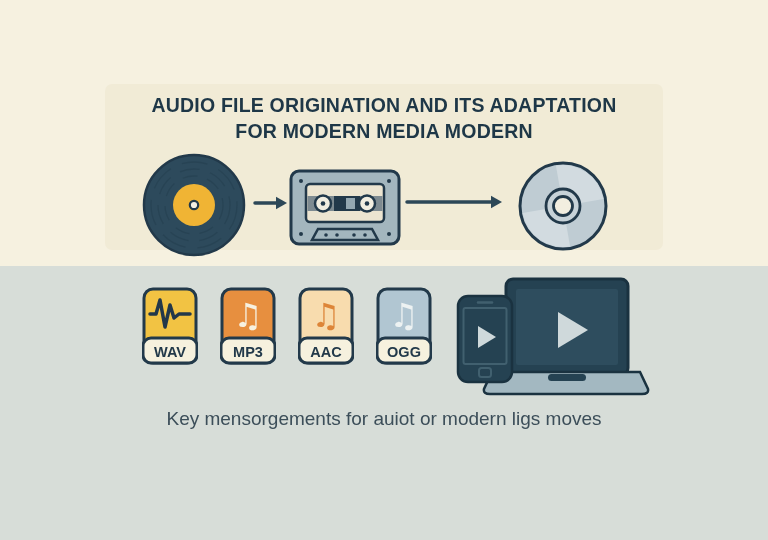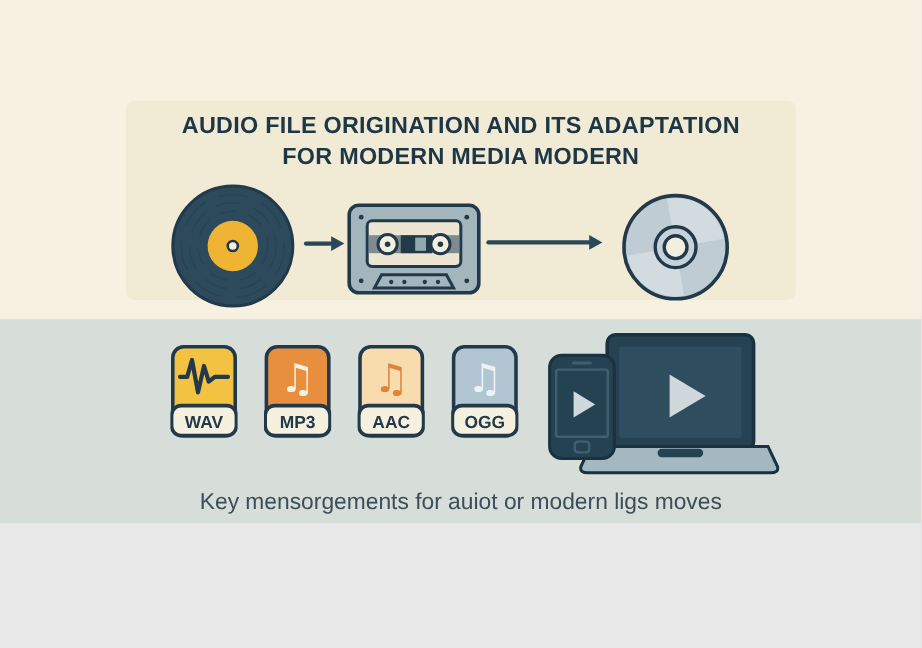--- a/index.html
+++ b/index.html
@@ -1,16 +1,16 @@
 <!DOCTYPE html>
 <html><head>
 <meta charset="utf-8">
 <style>
   html,body{margin:0;padding:0;background:#e8e8e8;}
-  .stage{position:relative;width:768px;height:436px;overflow:hidden;
+  .stage{position:relative;width:768px;height:540px;overflow:hidden;
          font-family:"Liberation Sans",sans-serif;background:#f6f1e0;}
   
   .top{position:absolute;left:0;top:0;width:768px;height:266px;background:#f6f1e0;}
   .panel{position:absolute;left:105px;top:84px;width:558px;height:166px;
          background:#f1ebd6;border-radius:7px;}
   .title{position:absolute;left:0;right:0;top:92px;margin:0;text-align:center;
          font-size:19.5px;line-height:26px;font-weight:bold;color:#1e3747;
          letter-spacing:.2px;}
   .title span{display:block;}
   .flow{position:absolute;left:130px;top:140px;width:480px;height:130px;}

